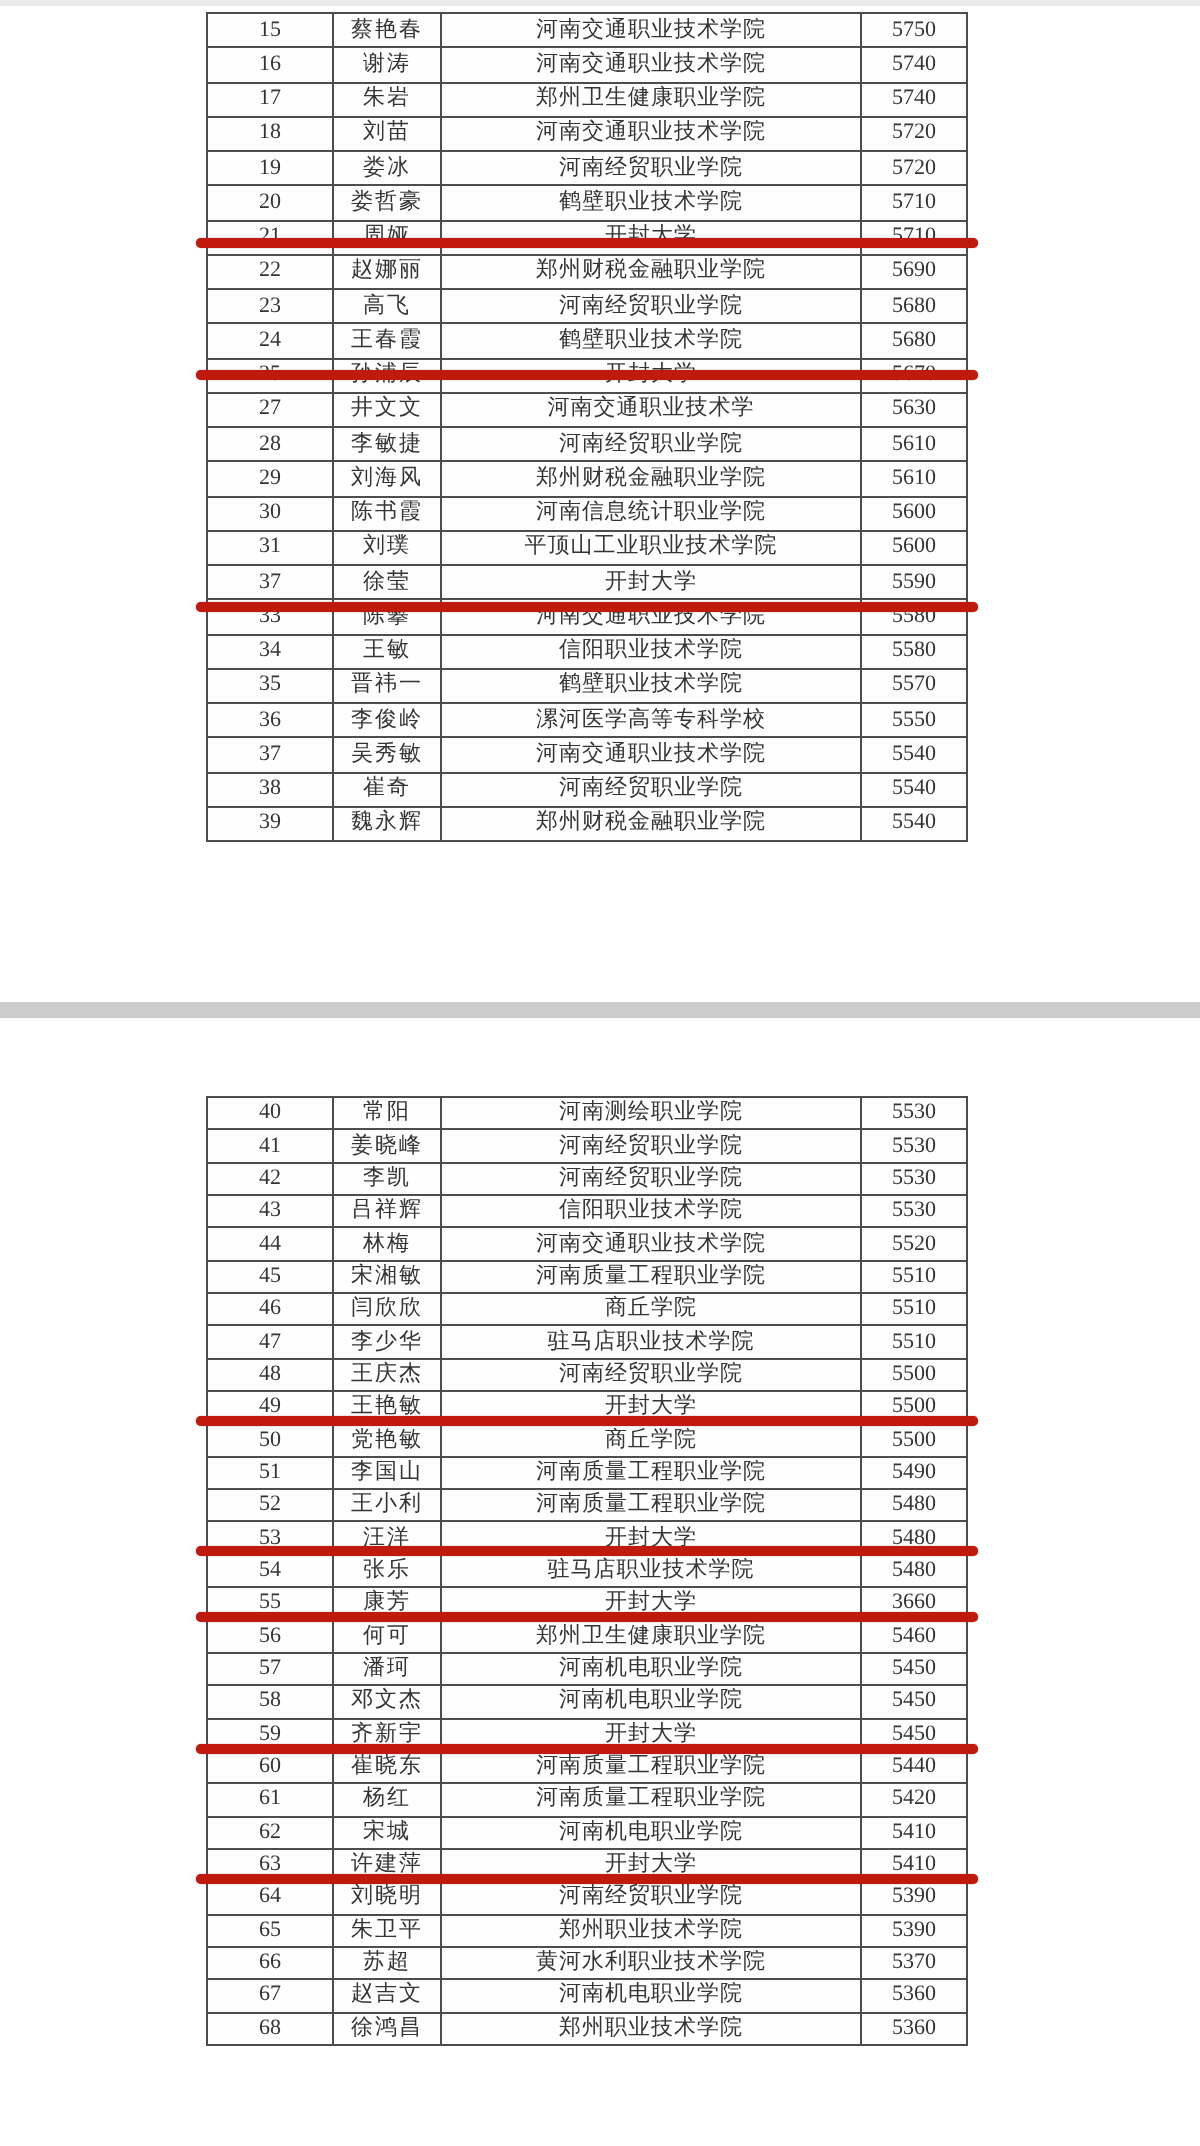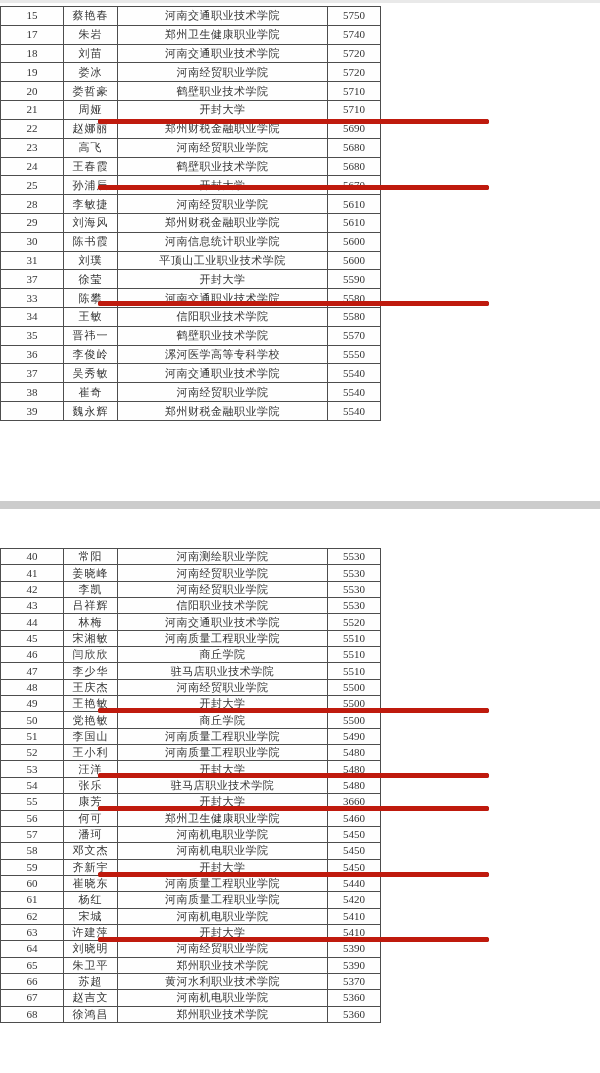--- a/index.html
+++ b/index.html
@@ -17,20 +17,21 @@
     background:var(--divider,#cccccc);
   }
   .section{
     position:absolute;left:0;width:600px;
   }
   .section.sec-0{top:6px;height:416px;}
   .section.sec-1{top:548px;height:476px;}
   table.rank-table{
     border-collapse:collapse;
     table-layout:fixed;
+    margin-left:103px;
     width:380px;
     background:#fefefe;
   }
   .sec-0 table.rank-table{height:415px;}
   .sec-1 table.rank-table{height:475px;}
   table.rank-table td{
     border:1px solid #4d4d4d;
     padding:0;
     font-size:11px;
     line-height:1;
@@ -66,20 +67,26 @@
         <col class="col-score">
     </colgroup>
     <tbody>
         <tr>
           <td class="col-rank">15</td>
           <td class="col-name">蔡艳春</td>
           <td class="col-school">河南交通职业技术学院</td>
           <td class="col-score">5750</td>
         </tr>
         <tr>
+          <td class="col-rank">16</td>
+          <td class="col-name">谢涛</td>
+          <td class="col-school">河南交通职业技术学院</td>
+          <td class="col-score">5740</td>
+        </tr>
+        <tr>
           <td class="col-rank">17</td>
           <td class="col-name">朱岩</td>
           <td class="col-school">郑州卫生健康职业学院</td>
           <td class="col-score">5740</td>
         </tr>
         <tr>
           <td class="col-rank">18</td>
           <td class="col-name">刘苗</td>
           <td class="col-school">河南交通职业技术学院</td>
           <td class="col-score">5720</td>
@@ -118,20 +125,26 @@
           <td class="col-rank">24</td>
           <td class="col-name">王春霞</td>
           <td class="col-school">鹤壁职业技术学院</td>
           <td class="col-score">5680</td>
         </tr>
         <tr>
           <td class="col-rank">25</td>
           <td class="col-name">孙浦辰</td>
           <td class="col-school">开封大学</td>
           <td class="col-score">5670</td>
+        </tr>
+        <tr>
+          <td class="col-rank">27</td>
+          <td class="col-name">井文文</td>
+          <td class="col-school">河南交通职业技术学</td>
+          <td class="col-score">5630</td>
         </tr>
         <tr>
           <td class="col-rank">28</td>
           <td class="col-name">李敏捷</td>
           <td class="col-school">河南经贸职业学院</td>
           <td class="col-score">5610</td>
         </tr>
         <tr>
           <td class="col-rank">29</td>
           <td class="col-name">刘海风</td>

